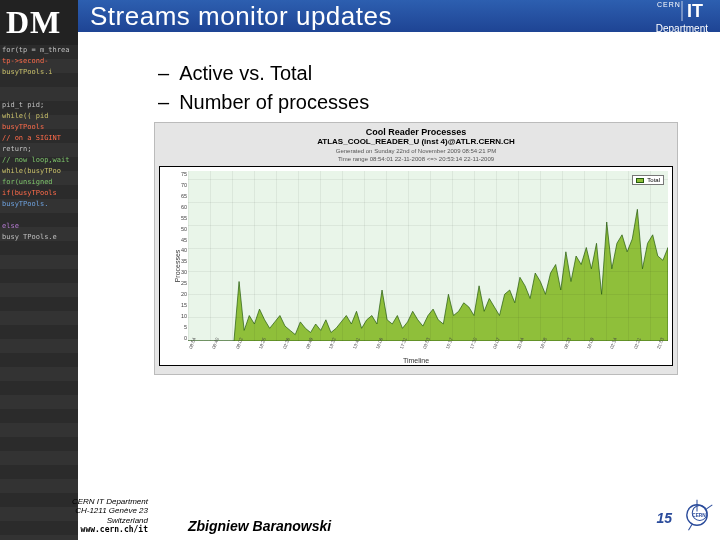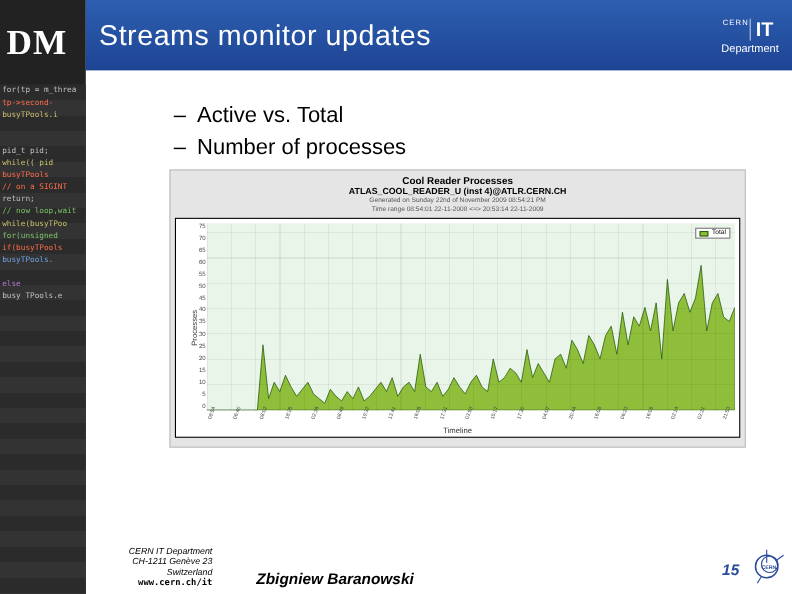--- a/index.html
+++ b/index.html
@@ -1,24 +1,24 @@
 <!DOCTYPE html>
 <html><head>
 <meta charset="utf-8">
 <style>
   * { margin:0; padding:0; box-sizing:border-box; }
   body { width:720px; height:540px; font-family:Arial,Helvetica,sans-serif; background:#fff; overflow:hidden; position:relative; }
   .slide { display:flex; width:720px; height:540px; }
   .leftbar { width:78px; height:540px; background:#222; position:relative; display:flex; flex-direction:column; }
-  .dm { color:#fff; font-size:32px; font-weight:bold; padding:20px 6px; letter-spacing:1px; font-family:"Times New Roman",serif; }
+  .dm { color:#fff; font-size:32px; font-weight:bold; padding:4px 6px; letter-spacing:1px; font-family:"Times New Roman",serif; }
   .code-art { flex:1; background:repeating-linear-gradient(#2b2b2b, #2b2b2b 14px, #333 14px, #333 28px); position:relative; overflow:hidden; }
   .code-line { font-family:monospace; font-size:7px; white-space:nowrap; padding-left:2px; line-height:11px; }
   .k { color:#c0c0c0; } .r { color:#ff6b4a; } .g { color:#7dc46a; } .y { color:#c9c06a; } .b { color:#6fa3e0; } .p { color:#b77cd4; }
   .main { flex:1; display:flex; flex-direction:column; position:relative; }
-  .titlebar { height:64px; background:linear-gradient(#2d5fb0,#1e4494); display:flex; align-items:center; padding:0 12px; color:#fff;gap:34px; }
+  .titlebar { height:32px; background:linear-gradient(#2d5fb0,#1e4494); display:flex; align-items:center; padding:0 12px; color:#fff;gap:34px; }
   .title { font-size:26px; letter-spacing:0.5px; }
   .cern-it { margin-left:auto; display:flex; flex-direction:column; align-items:center; font-size:10px; text-align:center; line-height:1; }
   .cern-it svg { margin-bottom:1px; }
   .content { flex:1; padding:30px 24px 0 16px; position:relative; }
   .bul1 { font-size:24px; margin-bottom:14px; margin-left:18px; }
   .bul1::before { content:"\2022"; margin-right:10px; }
   .bul2 { font-size:20px; margin-left:64px; margin-bottom:6px; }
   .bul2::before { content:"\2013"; margin-right:10px; }
   .chartwrap { margin-left:60px; margin-top:8px; border:1px solid #bbb; background:#e5e5e5; padding:4px 4px 8px 4px; width:524px; }
   .charttitle1 { text-align:center; font-size:9px; font-weight:bold; }
@@ -29,21 +29,21 @@
   .plot-inner::before { content:""; position:absolute; inset:0; background:
     repeating-linear-gradient(to right, rgba(0,0,0,.06) 0 1px, transparent 1px 22px),
     repeating-linear-gradient(to top, rgba(0,0,0,.06) 0 1px, transparent 1px 23px); }
   .legend { position:absolute; top:4px; right:4px; border:1px solid #777; background:#fff; font-size:6px; padding:1px 3px; display:flex; align-items:center; gap:3px; }
   .legend .sw { width:8px; height:5px; background:#8fbf3a; border:1px solid #265c10; }
   .ylabel { position:absolute; left:1px; top:50%; transform:translateY(-50%) rotate(-90deg); transform-origin:center; font-size:7px; color:#333; }
   .yticks { position:absolute; left:15px; top:4px; bottom:24px; width:12px; font-size:5.5px; color:#444; display:flex; flex-direction:column; justify-content:space-between; align-items:flex-end; }
   .xlabel { position:absolute; bottom:1px; left:50%; transform:translateX(-50%); font-size:7px; color:#333; }
   .xticks { position:absolute; left:28px; right:4px; bottom:12px; height:10px; font-size:4.7px; color:#444; display:flex; justify-content:space-between; }
   .xticks span { transform:rotate(-70deg); transform-origin:top left; white-space:nowrap; margin-top:5px; }
-  .footer { position:absolute; left:0; right:0; bottom:6px; display:flex; align-items:flex-end;margin-left:45px; }
+  .footer { position:absolute; left:0; right:0; bottom:6px; display:flex; align-items:flex-end; }
   .dept { width:130px; font-size:8px; text-align:right; line-height:1.15; font-style:italic; margin-left:-60px; position:relative; z-index:5; }
   .dept .url { font-family:monospace; font-style:normal; font-weight:bold; }
   .author { font-size:14px; font-weight:bold; font-style:italic; margin-left:40px; }
   .pg { position:absolute; right:48px; bottom:8px; font-size:14px; color:#2a4b9b; font-weight:bold; font-style:italic; }
   .cern-logo-sm { position:absolute; right:6px; bottom:2px; }
 </style>
 </head>
 <body>
 
 <div class="slide">

